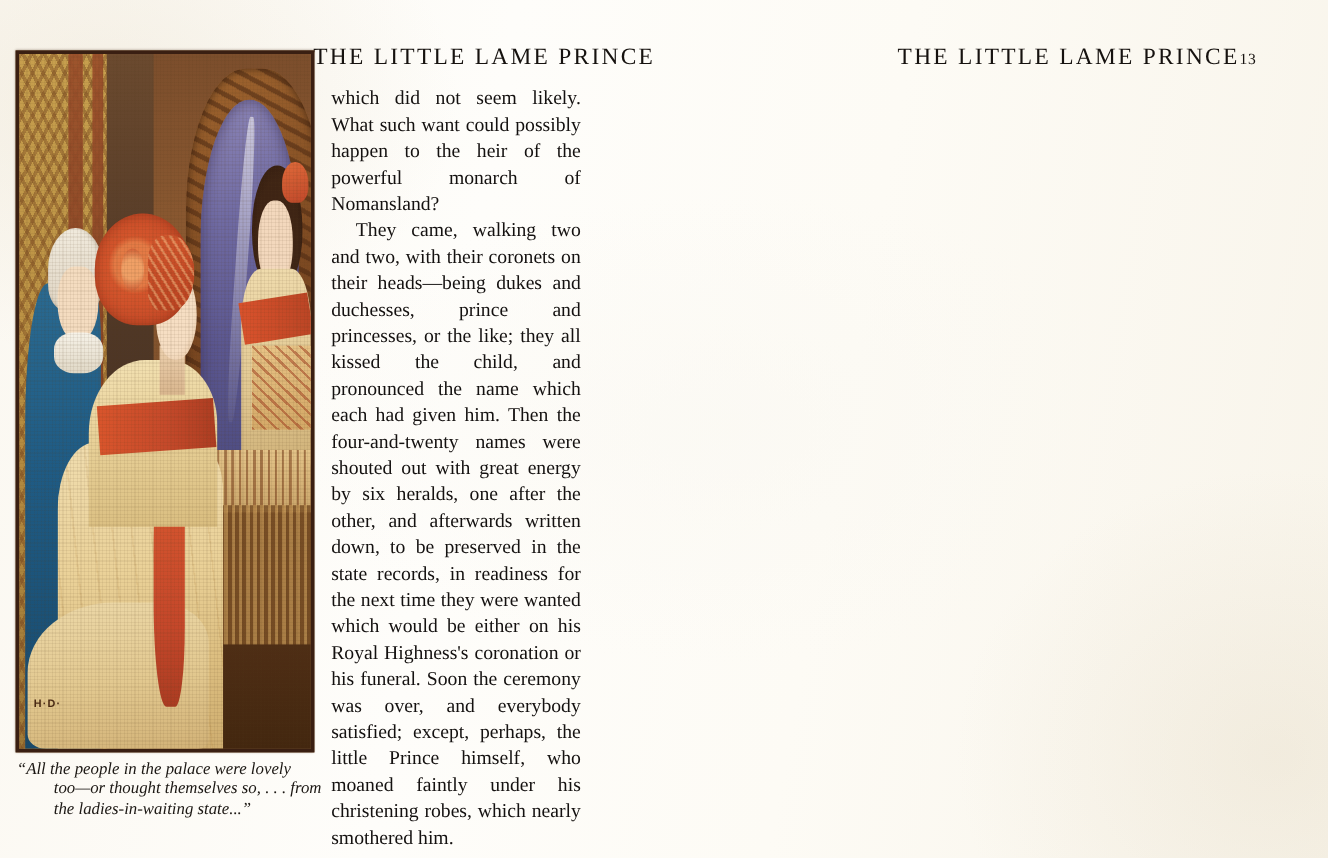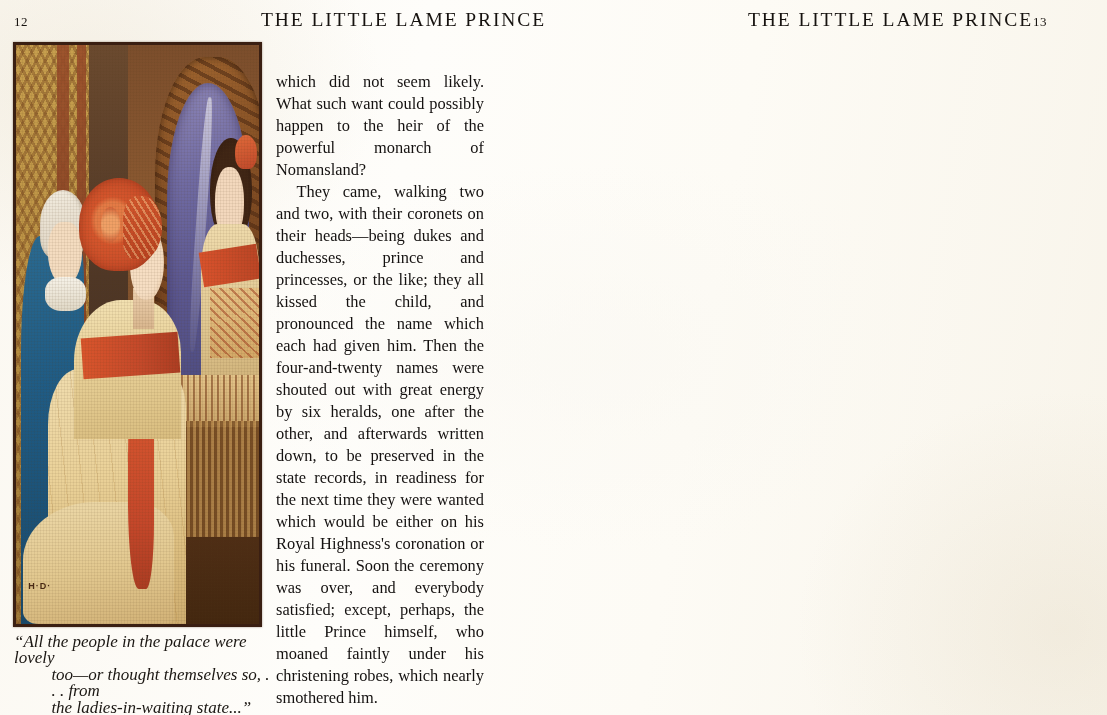--- a/index.html
+++ b/index.html
@@ -44,20 +44,21 @@
     height: 24px;
     display: flex;
     align-items: baseline;
     font-family: "Liberation Serif", "DejaVu Serif", serif;
     color: #16120f;
   }
   .runhead .title {
     font-size: 19.5px;
     letter-spacing: 1.9px;
     white-space: nowrap;
+    margin-top: 28px;
   }
   .runhead .folio {
     font-size: 13px;
     letter-spacing: .6px;
   }
   #runhead-left  { left: 14px;  right: 14px; justify-content: space-between; }
   #runhead-left .folio { width: 96px; }
   #runhead-left .title { margin-left: 18px; }
   #runhead-right { left: 14px; right: 12px; justify-content: flex-end; }
   #runhead-right .folio { width: 62px; text-align: left; }
@@ -86,21 +87,21 @@
     box-shadow: 0 0 2px rgba(60,35,18,.45);
   }
   #plate-left  { left: 13px;  top: 42px; width: 249px; height: 585px; }
 
   .plate .layer { position: absolute; }
 
   
   .caption {
     position: absolute;
     font-style: italic;
-    font-size: 17px;
+    font-size: 14px;
     line-height: 16.4px;
     color: #1b1713;
     text-align: left;
   }
   .caption .l2, .caption .l3 { display: block; padding-left: 2.2em; }
   .caption .l1 { display: block; }
   #caption-left  { left: 14px;  top: 634px; width: 262px; }
 
   
   .l-wall-left {

